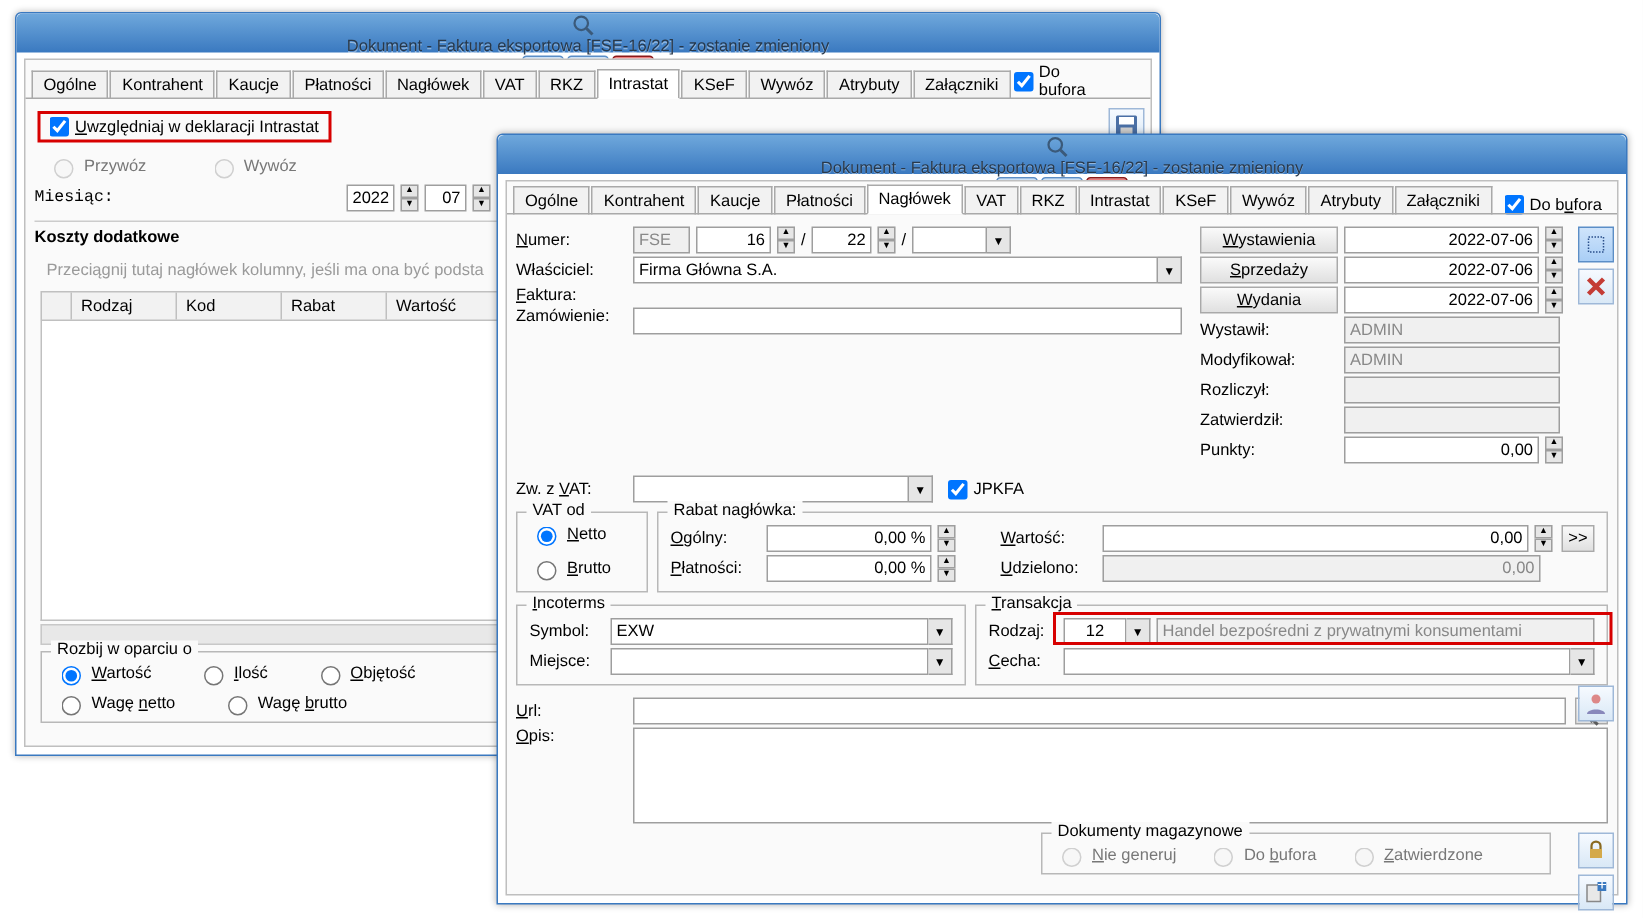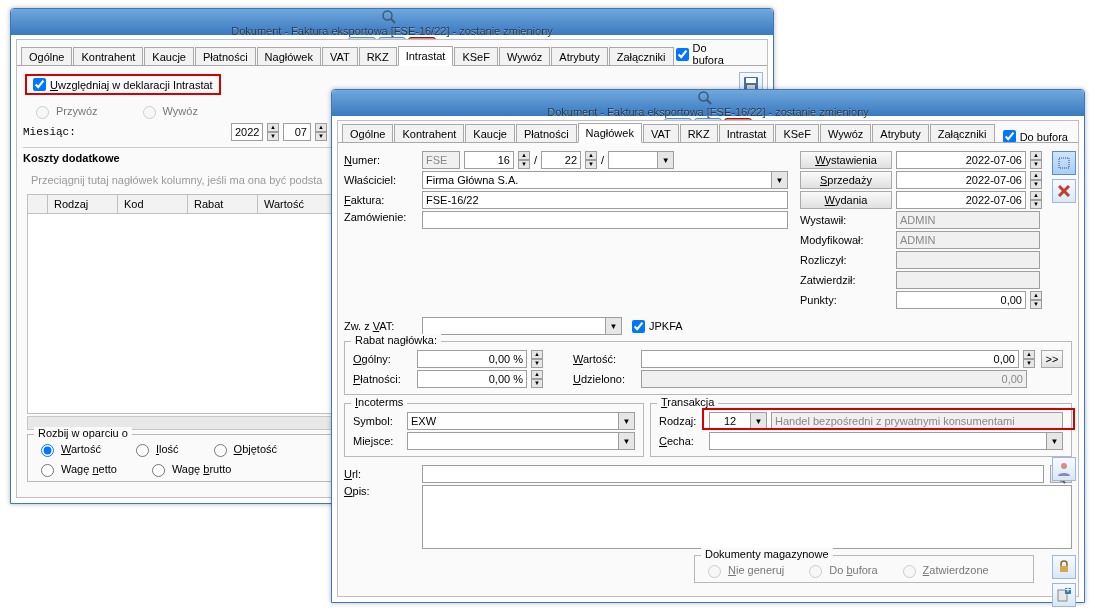--- a/index.html
+++ b/index.html
@@ -240,21 +240,20 @@
           </div>
           <div class="field-row">
             <span class="lbl" style="width:74px;">Właściciel:</span>
             <div class="combo" style="flex:1;">
                 <input class="input" style="flex: 1 1 0%;" value="Firma Główna S.A.">
                 <div class="arrow">▼</div>
               </div>
           </div>
           <div class="field-row">
             <span class="lbl" style="width:74px;"><span class="underline">F</span>aktura:</span>
-            <input class="input" style="flex: 1 1 0%;" value="FSE-16/22">
           </div>
           <div class="field-row" style="align-items:flex-start;">
             <span class="lbl" style="width:74px;">Zamówienie:</span>
             <input class="input" style="flex: 1 1 0%;">
           </div>
         </div>
 
         <div style="width:272px; margin-left:12px;">
           <div class="field-row">
               <div class="btn-soft" style="width:92px;"><span class="underline">W</span>ystawienia</div>
@@ -313,20 +312,31 @@
             <input class="input" style="flex: 1 1 0%;">
             <div class="arrow">▼</div>
           </div>
         <label class="cb" style="margin-left:6px;">
             <input type="checkbox" checked="" style="">
             <span>JPKFA</span>
           </label>
       </div>
 
       <div style="display:flex; gap:6px;">
+        <div class="groupbox" style="width:88px;">
+          <span class="legend">VAT od</span>
+          <label class="radio">
+              <input type="radio" checked="" style="">
+              <span><span class="underline">N</span>etto</span>
+            </label><br>
+          <label class="radio" style="margin-top:4px;">
+              <input type="radio" style="">
+              <span><span class="underline">B</span>rutto</span>
+            </label>
+        </div>
         <div class="groupbox" style="flex:1;">
           <span class="legend">Rabat nagłówka:</span>
           <div style="display:flex; gap:10px;">
             <div style="width:210px;">
               <div class="field-row">
                   <span class="lbl" style="width:60px;"><span class="underline">O</span>gólny:</span>
                   <input class="input" style="width: 110px; text-align: right;" value="0,00 %">
                   <div class="spinner">
                     <span>▲</span>
                     <span>▼</span>

